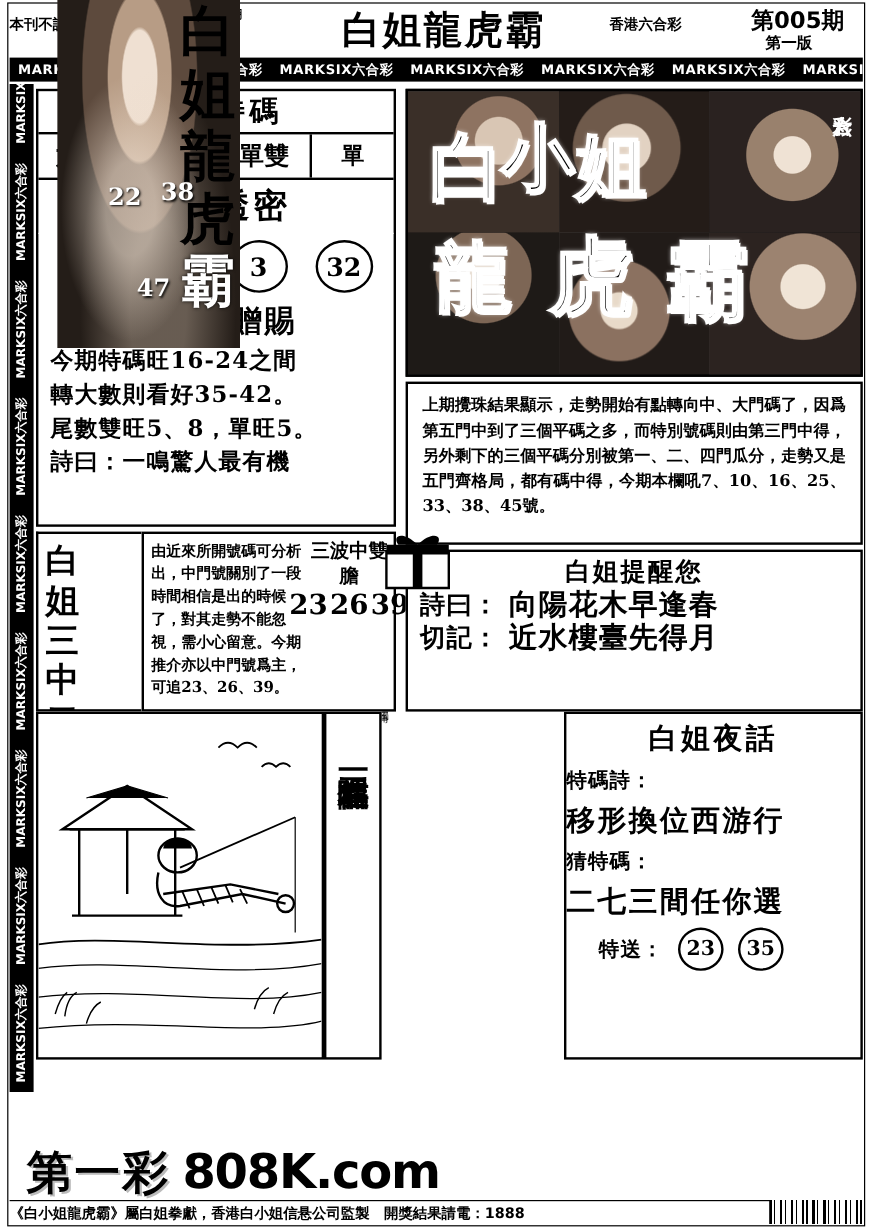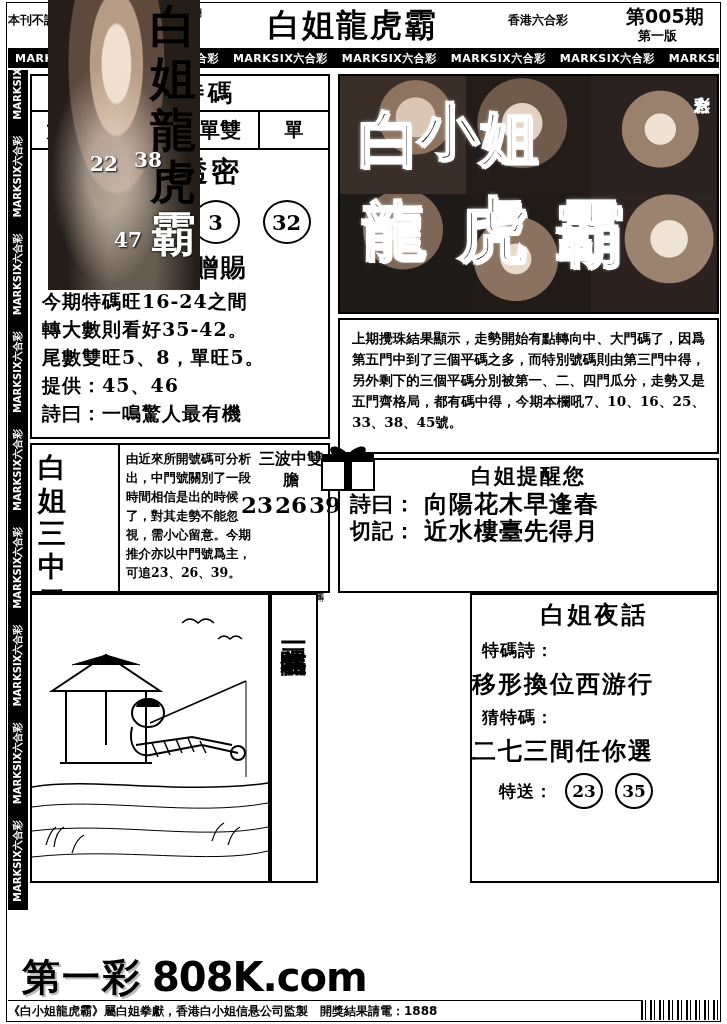--- a/index.html
+++ b/index.html
@@ -9,21 +9,21 @@
     color:#000;
     position:relative;
     overflow:hidden;
   }
   .page{position:relative;width:727px;height:1024px;background:#fff;}
 
   
   .masthead{position:absolute;left:8px;top:4px;width:711px;height:44px;}
   .mh-left{position:absolute;left:0;top:8px;font-size:12px;font-weight:bold;letter-spacing:0px;}
   .mh-copy{position:absolute;left:136px;top:2px;font-size:10px;line-height:13px;font-weight:bold;text-align:center;width:62px;}
-  .mh-title{position:absolute;left:220px;top:0px;width:250px;text-align:center;font-family:"DejaVu Serif","Liberation Serif",serif;font-weight:bold;font-size:32px;letter-spacing:2px;}
+  .mh-title{position:absolute;left:237px;top:0px;width:250px;text-align:center;font-family:"DejaVu Serif","Liberation Serif",serif;font-weight:bold;font-size:32px;letter-spacing:2px;}
   .mh-hk{position:absolute;left:500px;top:8px;font-size:12px;font-weight:bold;}
   .mh-issue{position:absolute;left:618px;top:0px;font-size:19px;font-weight:bold;}
   .mh-edition{position:absolute;left:630px;top:23px;font-size:13px;font-weight:bold;}
 
   
   .strip{position:absolute;left:8px;top:48px;width:711px;height:20px;background:#000;overflow:hidden;}
   .strip-inner{display:flex;height:20px;align-items:center;}
   .strip span{color:#fff;font-size:11px;font-weight:bold;white-space:nowrap;padding:0 7px;letter-spacing:0.5px;}
 
   
@@ -132,21 +132,21 @@
   .ln1{left:42px;top:152px;}
   .ln2{left:86px;top:148px;}
   .ln3{left:66px;top:228px;}
   .big4{position:absolute;right:-2px;top:0;width:58px;color:#000;}
   .big4 div{font-size:46px;font-weight:bold;font-family:"DejaVu Serif","Liberation Serif",serif;line-height:52px;text-align:center;}
   .big4 .last{color:#fff;text-shadow:0 0 3px #000;}
 
   
   #boxJ{left:470px;top:593px;width:249px;height:290px;border:2px solid #000;}
   .j-title{text-align:center;font-size:24px;font-weight:bold;font-family:"DejaVu Serif","Liberation Serif",serif;letter-spacing:3px;margin-top:4px;}
-  .j-lab{font-size:17px;font-weight:bold;font-family:"DejaVu Serif","Liberation Serif",serif;padding-left:10px;letter-spacing:1px;}
+  .j-lab{font-size:17px;font-weight:bold;font-family:"DejaVu Serif","Liberation Serif",serif;letter-spacing:1px;}
   .j-poem{font-size:24px;font-weight:bold;font-family:"DejaVu Serif","Liberation Serif",serif;letter-spacing:2px;margin:6px 0;}
   .j-bottom{display:flex;align-items:center;padding-left:10px;gap:12px;margin-top:6px;}
 
   
   .brand{position:absolute;left:22px;top:955px;width:460px;height:44px;display:flex;align-items:center;}
   .brand .cn{font-size:38px;font-weight:bold;font-family:"DejaVu Serif","Liberation Serif",serif;color:#000;letter-spacing:2px;
     text-shadow:2px 2px 0 #bbb;}
   .brand .en{font-size:40px;font-weight:bold;margin-left:10px;letter-spacing:-1px;}
 
   .footer{position:absolute;left:8px;top:1000px;width:650px;height:20px;border-top:1px solid #000;display:flex;align-items:center;}
@@ -210,21 +210,20 @@
       <div class="circ circ-lg">14</div>
       <div class="circ circ-lg">26</div>
       <div class="circ circ-lg">3</div>
       <div class="circ circ-lg">32</div>
     </div>
     <div class="a-gift">白小姐贈賜</div>
     <div class="a-lines">
       <div class="a-line">今期特碼旺16-24之間</div>
       <div class="a-line">轉大數則看好35-42。</div>
       <div class="a-line">尾數雙旺5、8，單旺5。</div>
-      <div class="a-line">提供：45、46</div>
       <div class="a-line">詩曰：一鳴驚人最有機</div>
     </div>
   </div>
 
   <div class="box" id="boxB">
     <div class="photo-grid">
       <div class="ph p1"></div>
       <div class="ph p2"></div>
       <div class="ph p3"></div>
       <div class="ph p4"></div>

